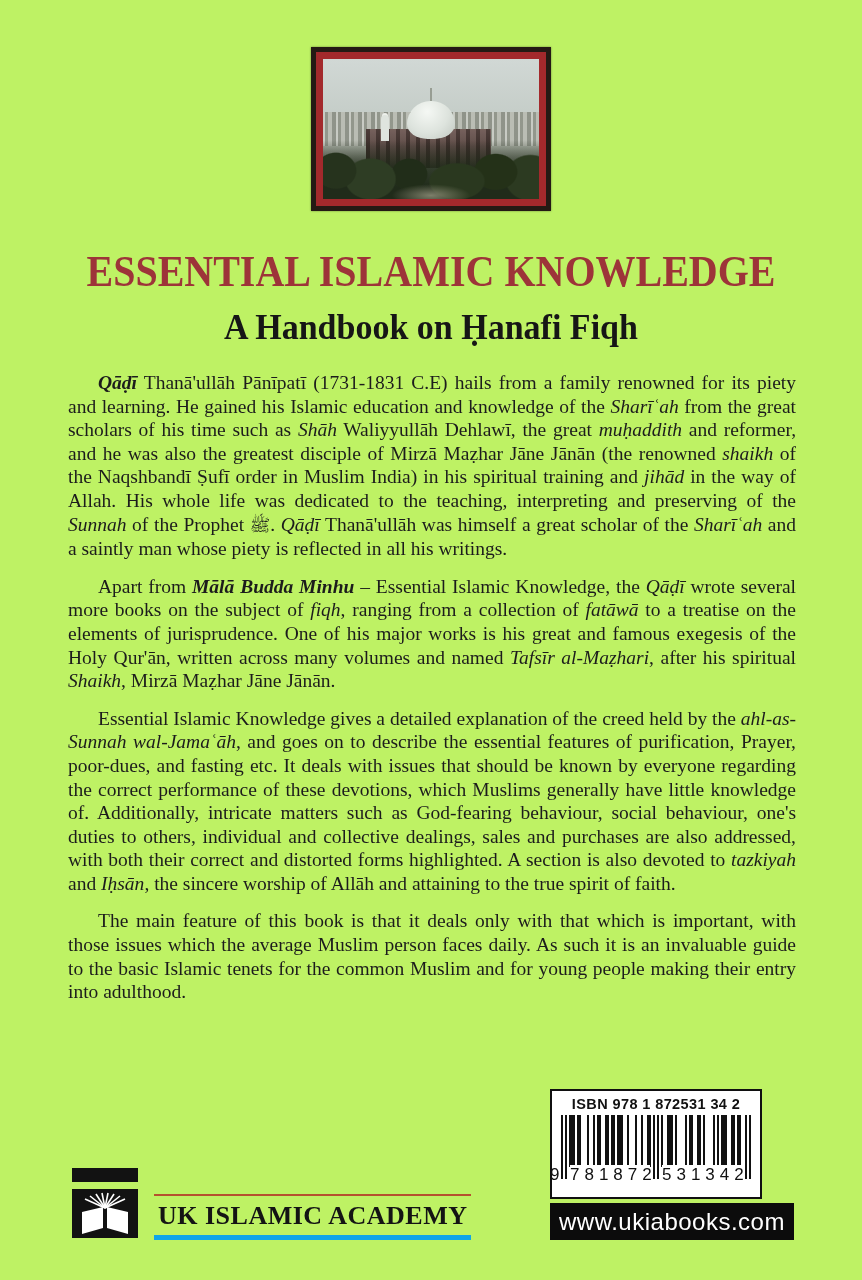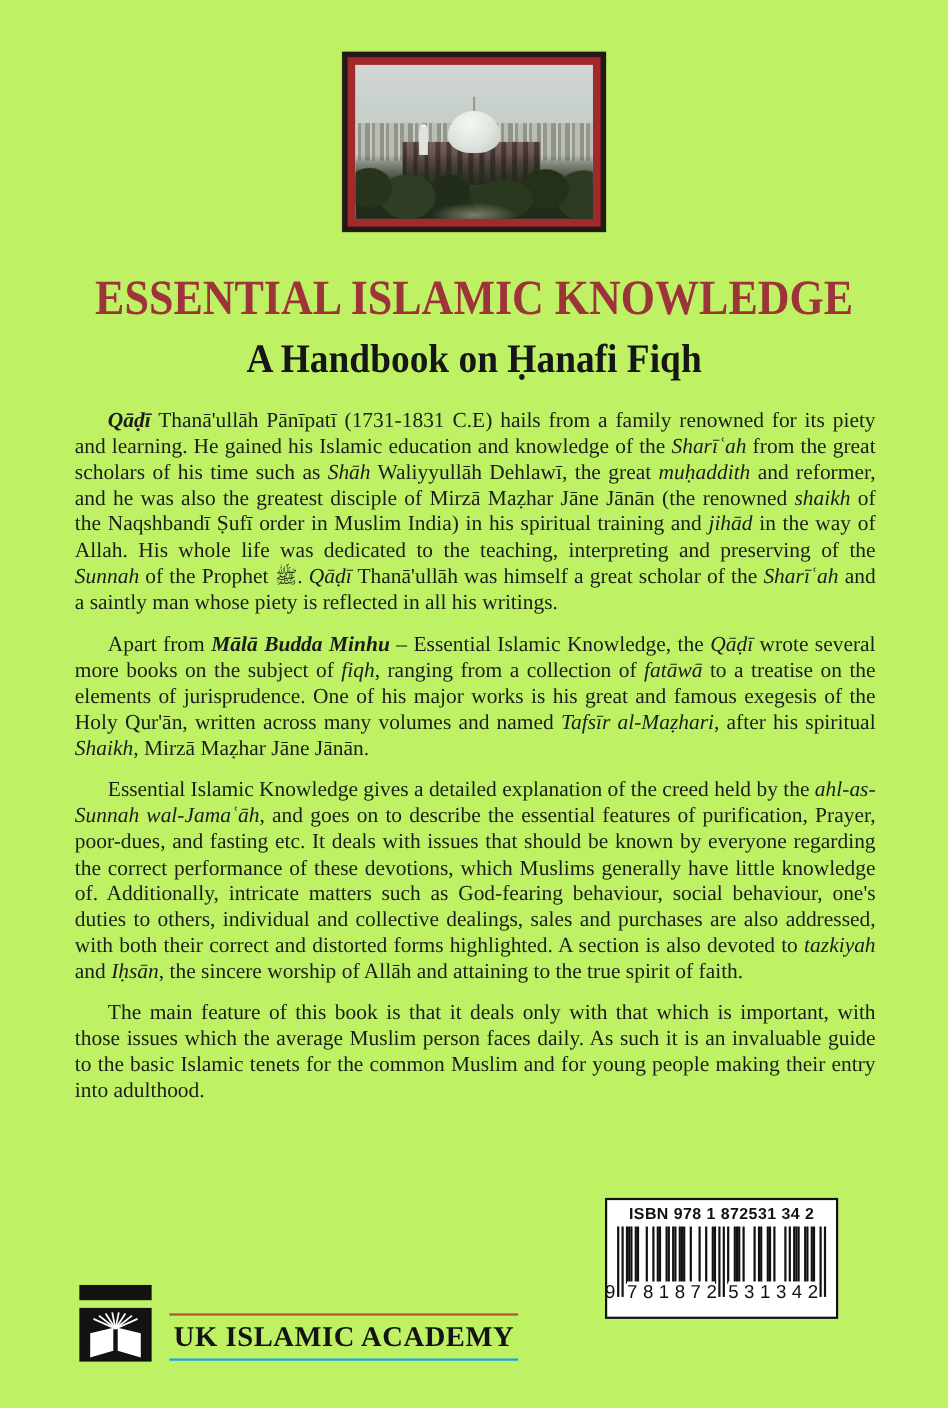--- a/index.html
+++ b/index.html
@@ -47,21 +47,21 @@
     color:#161616; transform:scaleY(1.08); }
   
   .body-text { margin:27px 66px 0 68px; font-size:19.5px; line-height:23.6px; text-align:justify; }
   .body-text p { margin:0 0 14px; text-indent:30px; }
   .seg-n {} .seg-i { font-style:italic; } .seg-b { font-weight:normal; }
   .seg-bi { font-weight:bold; font-style:italic; }
   .seg-ar { font-family:"DejaVu Sans","Liberation Sans",sans-serif; font-size:17px; }
   
   .publisher-logo { position:absolute; left:72px; top:1168px; }
   .publisher-name { position:absolute; left:154px; top:1194px; font-size:26px; font-weight:bold;
-    letter-spacing:.5px; color:#141414; border-top:2px solid #b5512e; border-bottom:2px solid #0ea5e9;
+    letter-spacing:.5px; color:#141414; border-top:2px solid #b5512e; border-bottom:5px solid #0ea5e9;
     padding:5px 4px 4px; }
   
   .isbn-box { position:absolute; left:550px; top:1089px; width:212px; height:110px; box-sizing:border-box;
     background:#fff; border:2px solid #101010; text-align:center;
     font-family:"Liberation Sans","DejaVu Sans",sans-serif; }
   .isbn-label { margin-top:5px; font-size:14.5px; font-weight:600; letter-spacing:.4px; color:#111; }
   .barcode-wrap { position:relative; width:196px; height:80px; margin:3px auto 0; }
   .barcode { display:flex; justify-content:center; }
   .bc-m { width:2px; height:52px; }
   .bc-m.on { background:#111; }
@@ -222,14 +222,17 @@
           <div class="bc-m on tall"></div>
           <div class="bc-m tall"></div>
           <div class="bc-m on tall"></div>
         </div>
       <span class="bc-d p">9</span>
       <span class="bc-d g1">781872</span>
       <span class="bc-d g2">531342</span>
     </div>
   </div>
 
+  <div class="website">
+    <span>www.ukiabooks.com</span>
+  </div>
 
 </div>
 
 </body></html>

